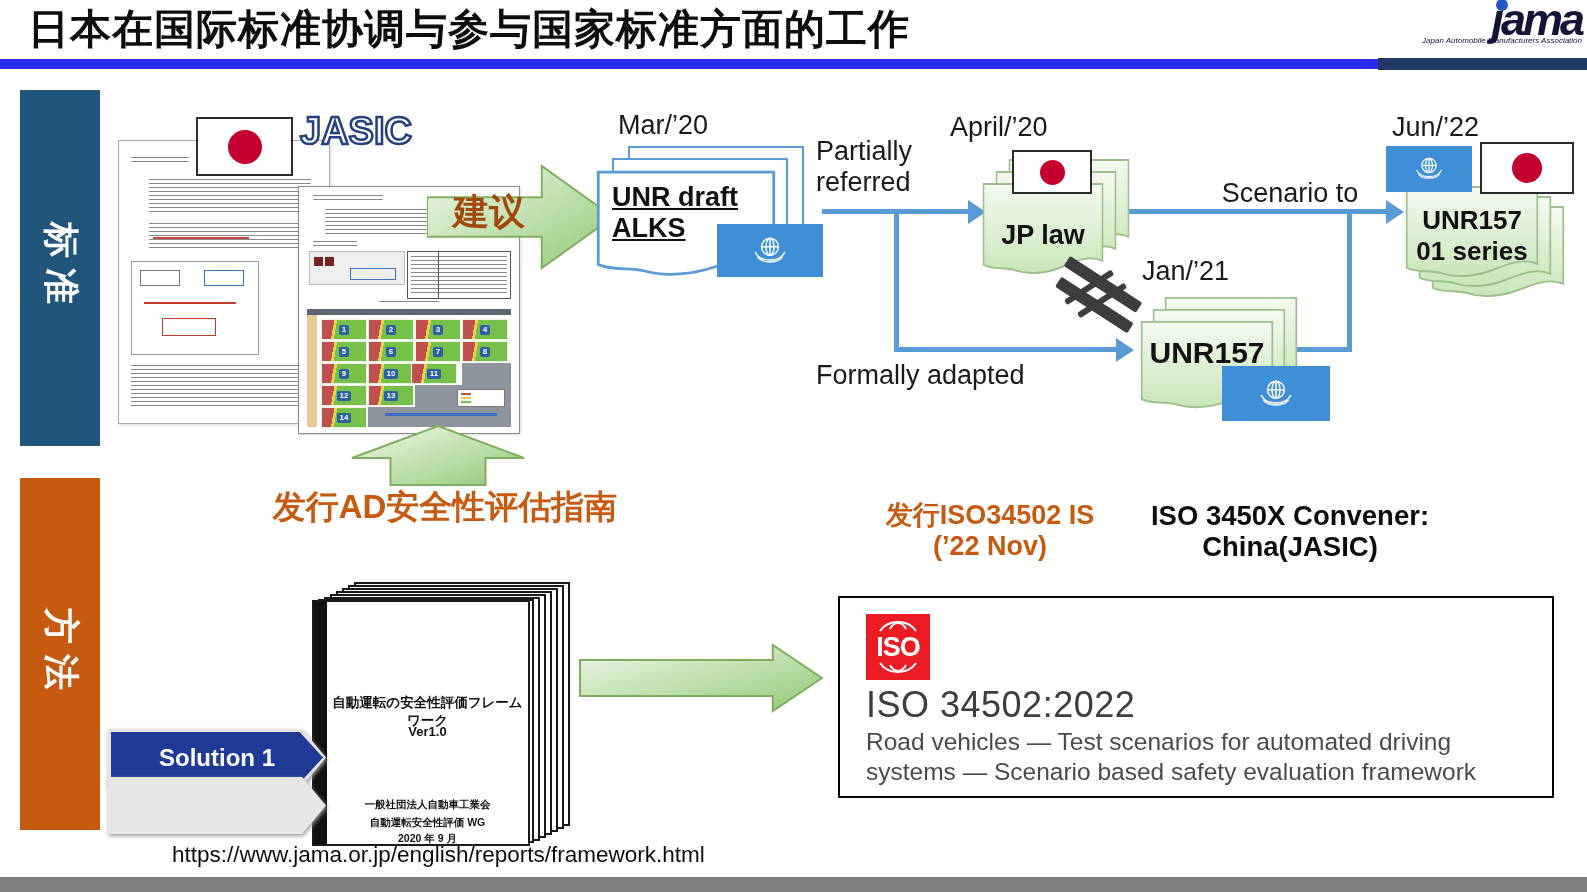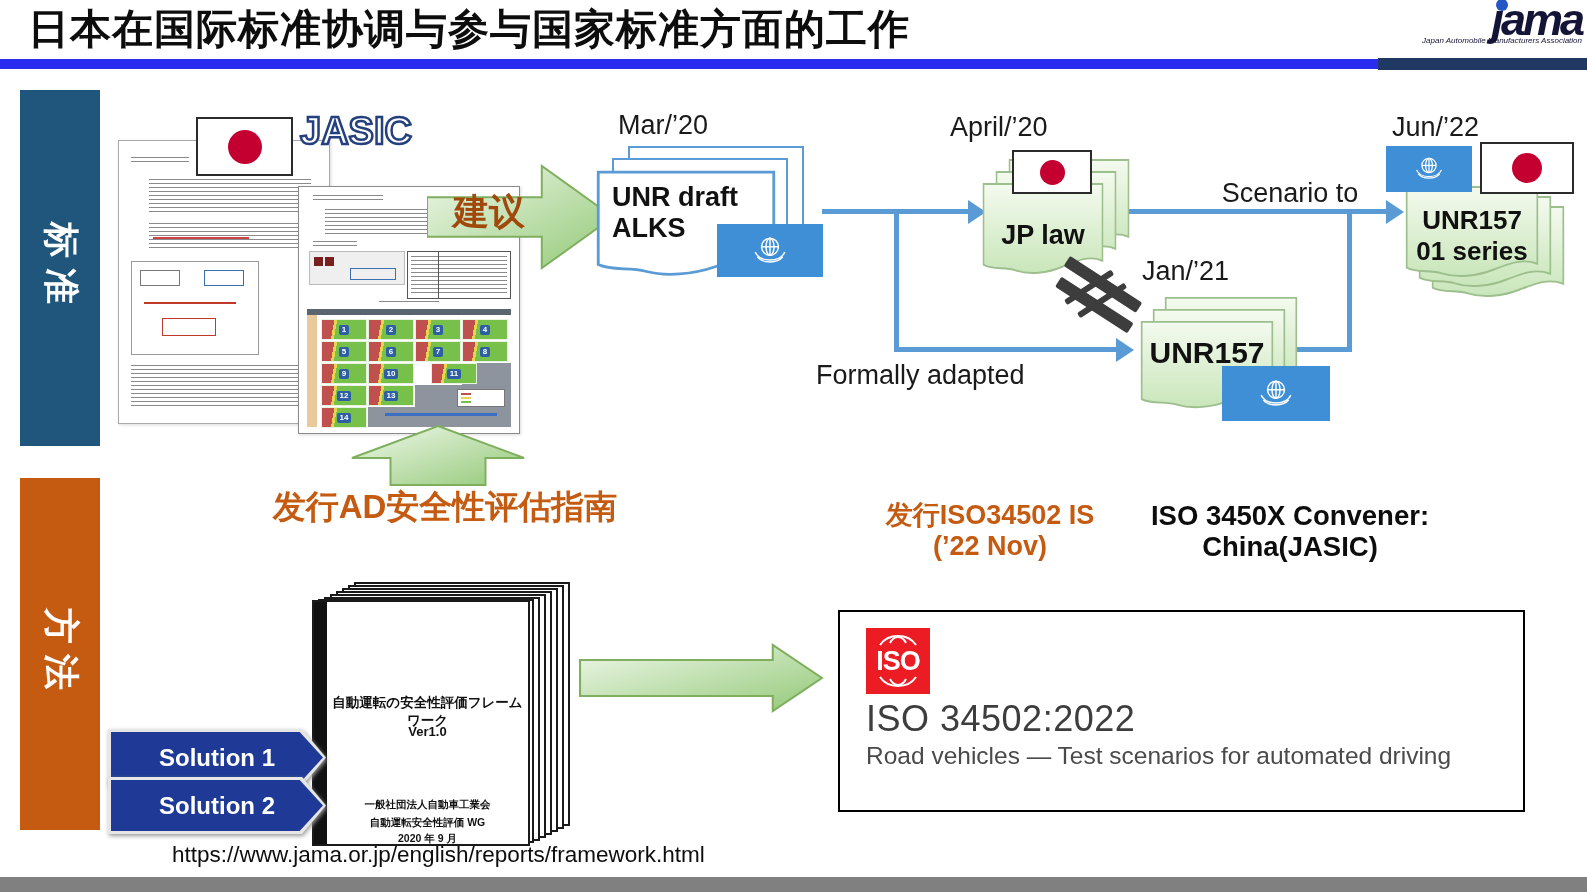--- a/index.html
+++ b/index.html
@@ -165,21 +165,21 @@
         </div>
       <div class="mcell" style="left:155px;top:32px;">
           <span class="mchip">8</span>
         </div>
       <div class="mcell" style="left:14px;top:54px;">
           <span class="mchip">9</span>
         </div>
       <div class="mcell" style="left:61px;top:54px;">
           <span class="mchip">10</span>
         </div>
-      <div class="mcell" style="left:124px;top:54px;">
+      <div class="mcell" style="left:104px;top:54px;">
           <span class="mchip">11</span>
         </div>
       <div class="mcell" style="left:14px;top:76px;">
           <span class="mchip">12</span>
         </div>
       <div class="mcell" style="left:61px;top:76px;">
           <span class="mchip">13</span>
         </div>
       <div class="mcell" style="left:14px;top:98px;text-align:right;">
           <span class="mchip">14</span>
@@ -200,41 +200,45 @@
     <div class="abs" style="left:26px;top:30px;font-size:36px;font-weight:700;color:#A0490B;">建议</div>
   </div>
 
   <div class="abs lbl" style="left:618px;top:110px;">Mar/’20</div>
   <div class="abs docrect" style="left:628px;top:146px;width:172px;height:102px;"></div>
   <div class="abs docrect" style="left:612px;top:158px;width:172px;height:102px;"></div>
   <div class="abs" style="left:596px;top:170px;width:180px;height:110px;">
     <svg class="docsvg" viewBox="0 0 160 100" preserveAspectRatio="none">
       <use href="#docShape" fill="#ffffff" stroke="#5B9BD5" stroke-width="2.5"></use>
     </svg>
-    <div class="doc-label" style="left:16px;top:12px;font-size:27px;font-weight:600;line-height:31px;">
+    <div class="doc-label" style="left:16px;top:12px;font-size:27px;font-weight:600;line-height:31px;text-decoration:underline;">
       <div>UNR draft</div>
       <div>ALKS</div>
     </div>
   </div>
   <div class="abs unflag" style="left:717px;top:224px;width:106px;height:53px;">
     <svg viewBox="0 0 60 36" style="width:64px;height:38px;">
         <use href="#unEmblem"></use>
       </svg>
   </div>
 
   <div class="abs fline" style="left:822px;top:209px;width:150px;height:5px;"></div>
   <div class="abs ahead" style="left:968px;top:200px;"></div>
   <div class="abs fline" style="left:894px;top:209px;width:5px;height:143px;"></div>
   <div class="abs fline" style="left:894px;top:347px;width:224px;height:5px;"></div>
   <div class="abs ahead" style="left:1116px;top:338px;"></div>
   <div class="abs fline" style="left:1088px;top:209px;width:300px;height:5px;"></div>
   <div class="abs ahead" style="left:1386px;top:200px;"></div>
   <div class="abs fline" style="left:1268px;top:347px;width:84px;height:5px;"></div>
   <div class="abs fline" style="left:1347px;top:209px;width:5px;height:143px;"></div>
 
+  <div class="abs lbl2" style="left:816px;top:136px;">
+    <div>Partially</div>
+    <div>referred</div>
+  </div>
 
   <div class="abs lbl" style="left:950px;top:112px;">April/’20</div>
   <div class="abs" style="left:1008px;top:158px;width:122px;height:96px;">
     <svg class="docsvg" viewBox="0 0 160 100" preserveAspectRatio="none">
         <use href="#docShape" fill="url(#gGreenDoc)" stroke="#9DBE8D" stroke-width="2"></use>
       </svg>
   </div>
   <div class="abs" style="left:995px;top:170px;width:122px;height:96px;">
     <svg class="docsvg" viewBox="0 0 160 100" preserveAspectRatio="none">
         <use href="#docShape" fill="url(#gGreenDoc)" stroke="#9DBE8D" stroke-width="2"></use>
@@ -341,52 +345,52 @@
       <div class="abs" style="left:13px;top:230px;width:201px;text-align:center;font-size:10.5px;font-weight:700;">2020 年 9 月</div>
     </div>
   </div>
 
   <div class="solution" style="left:108px;top:729px;">
     <div class="sol-out"></div>
     <div class="sol-in">Solution 1</div>
   </div>
   <div class="solution" style="left:108px;top:777px;">
     <div class="sol-out"></div>
-    <div class="sol-in">Solution 2</div>
   </div>
 
   <div class="abs" style="left:578px;top:642px;width:246px;height:72px;">
     <svg viewBox="0 0 240 72" preserveAspectRatio="none" style="width:100%;height:100%;">
       <polygon points="2,18 190,18 190,3 238,36 190,69 190,54 2,54" fill="url(#gArrow)" stroke="#7FAF5E" stroke-width="2"></polygon>
     </svg>
   </div>
 
   <div class="abs oheadline" style="left:860px;top:500px;width:260px;text-align:center;font-size:27px;line-height:31px;">
     <div>发行ISO34502  IS</div>
     <div>(’22 Nov)</div>
   </div>
   <div class="abs" style="left:1120px;top:500px;width:340px;text-align:center;font-size:27.5px;font-weight:700;line-height:31px;color:#0d0d0d;">
     <div>ISO 3450X Convener:</div>
     <div>China(JASIC)</div>
   </div>
 
-  <div class="abs isobox" style="left:838px;top:610px;width:683px;height:198px;">
+  <div class="abs isobox" style="left:838px;top:596px;width:683px;height:198px;padding-left:29px;">
     <div class="isologo">
       <svg viewBox="0 0 64 66" style="position:absolute;left:0;top:0;width:64px;height:66px;">
         <g stroke="#fff" fill="none" stroke-width="2">
           <path d="M14,17 C22,5 42,5 50,17"></path>
           <path d="M24,15 C28,7 36,7 40,15"></path>
           <path d="M14,49 C22,61 42,61 50,49"></path>
           <path d="M24,51 C28,59 36,59 40,51"></path>
         </g>
       </svg>
       <span>ISO</span>
     </div>
     <div class="abs" style="left:110px;top:0;width:560px;height:100%;">
       <div class="abs" style="left:-84px;top:86px;font-size:36px;color:#3d3d3d;letter-spacing:0.5px;">ISO 34502:2022</div>
       <div class="abs" style="left:-84px;top:130px;font-size:24.5px;color:#4a4a4a;">Road vehicles — Test scenarios for automated driving</div>
+      <div class="abs" style="left:-84px;top:160px;font-size:24.5px;color:#4a4a4a;">systems — Scenario based safety evaluation framework</div>
     </div>
   </div>
 
   <div class="abs" style="left:172px;top:842px;font-size:22.5px;color:#0d0d0d;">https://www.jama.or.jp/english/reports/framework.html</div>
   <div class="abs" style="left:0;top:877px;width:1587px;height:15px;background:#808080;"></div>
 
 </div>
 
 </body></html>

